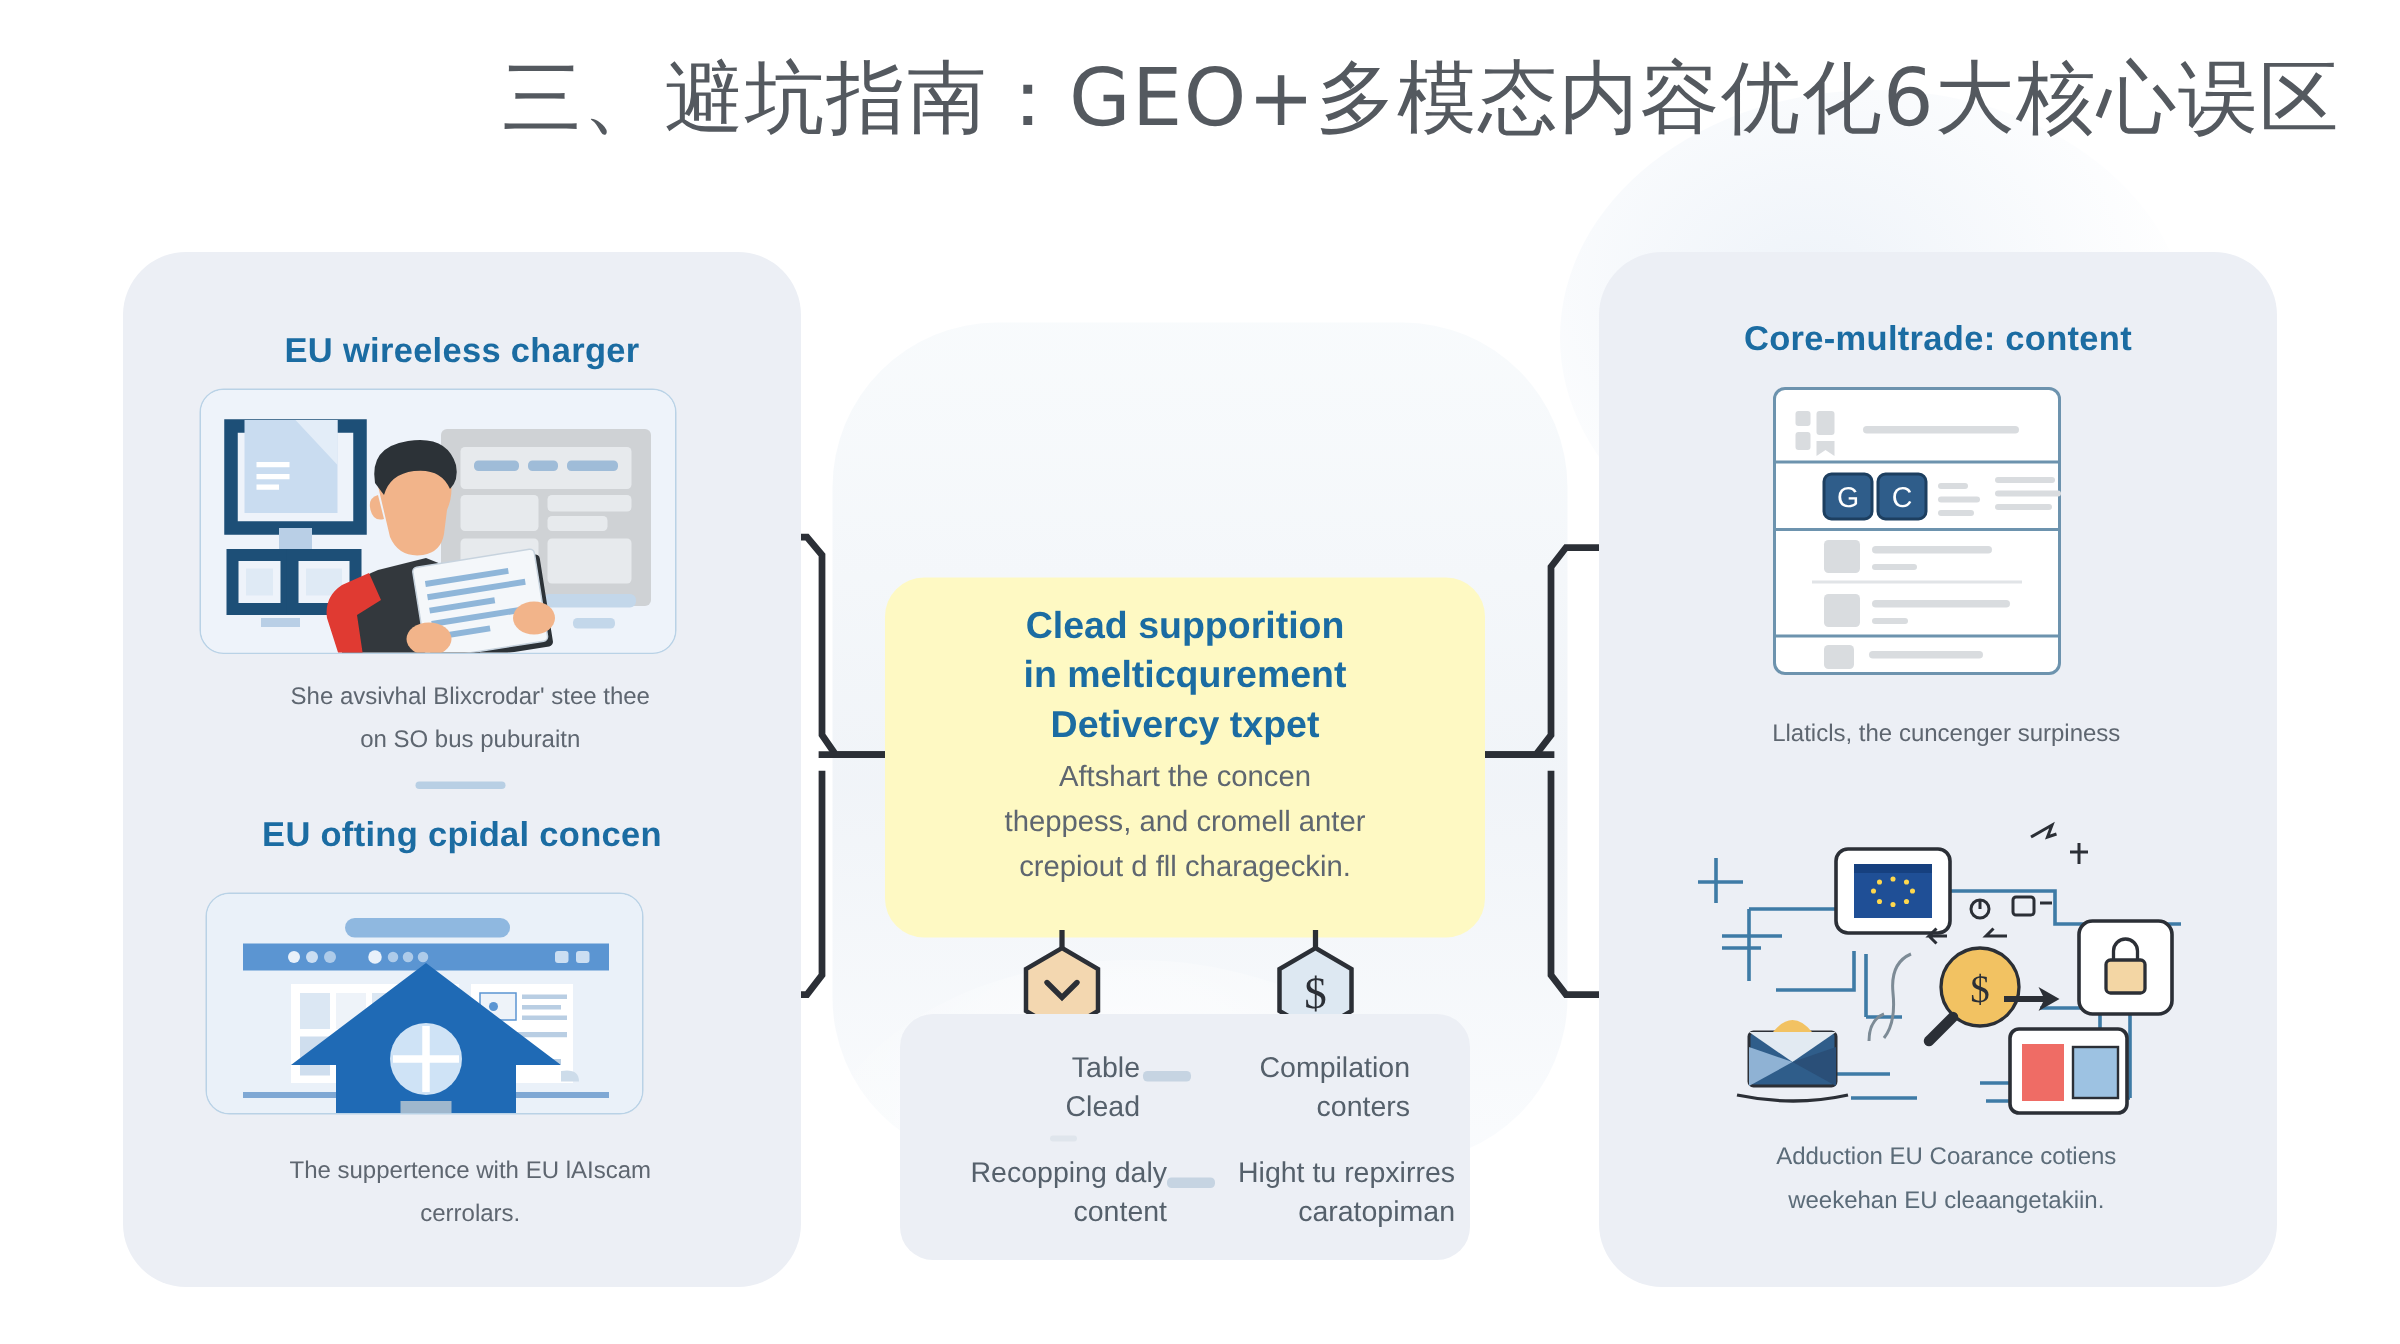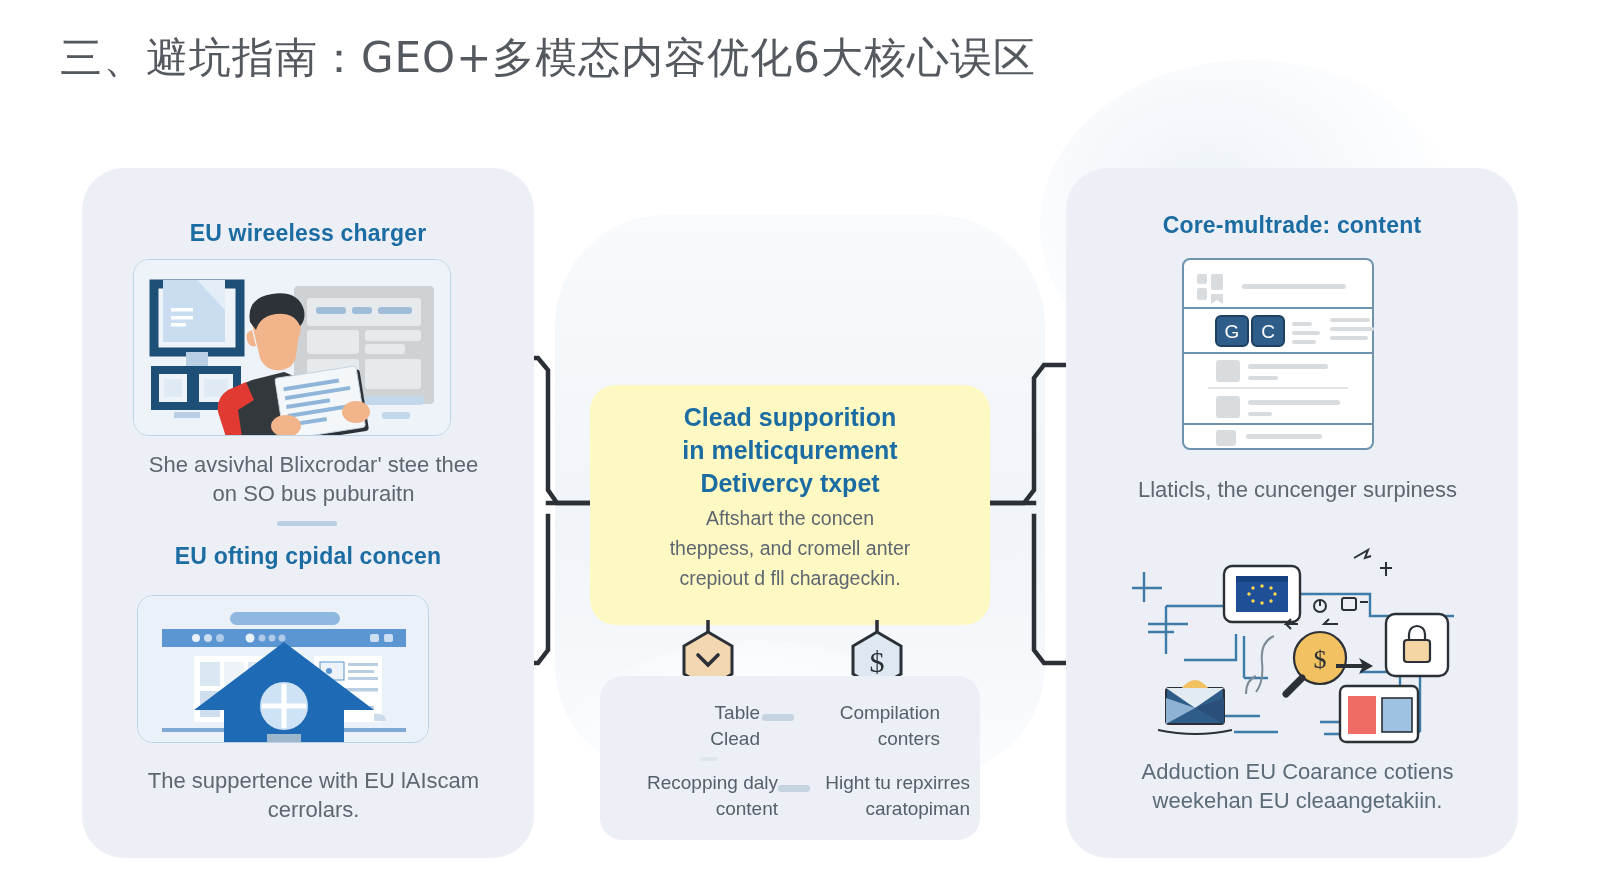--- a/index.html
+++ b/index.html
@@ -37,26 +37,27 @@
     left: 540px; top: 640px; width: 430px; height: 300px;
     background: radial-gradient(ellipse at 50% 40%, #ffffff 0%, rgba(255,255,255,0) 70%);
     border-radius: 50%;
   }
 
   
   #page-title {
     position: absolute;
     left: 60px; top: 30px;
     width: 1500px;
-    font-size: 42px;
+    font-size: 53px;
     font-weight: 400;
     letter-spacing: 1px;
     color: #54595f;
     white-space: nowrap;
     font-family: "DejaVu Sans", "Liberation Sans", sans-serif;
+    text-align: right;
   }
 
   
   .side-panel {
     position: absolute;
     background: #eceff5;
     border-radius: 42px;
   }
   #panel-left  { left: 82px;  top: 168px; width: 452px; height: 690px; }
   #panel-right { left: 1066px;top: 168px; width: 452px; height: 690px; }
@@ -78,21 +79,21 @@
     border: 1.6px solid #b9d2e6;
     border-radius: 16px;
     overflow: hidden;
   }
   .illus-plain { position: absolute; overflow: hidden; }
 
   .caption {
     position: absolute;
     width: 100%;
     text-align: center;
-    font-size: 22px;
+    font-size: 16px;
     line-height: 29px;
     color: #5e6670;
     padding-left: 11px;
   }
   .caption.blueish { color: #5b6b78; }
 
   .divider-dash {
     position: absolute;
     width: 60px; height: 5px;
     border-radius: 3px;

